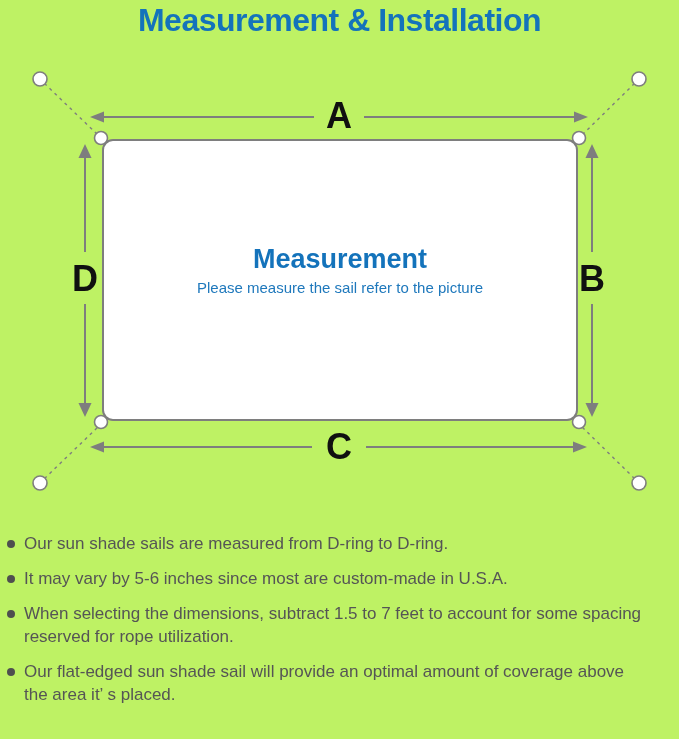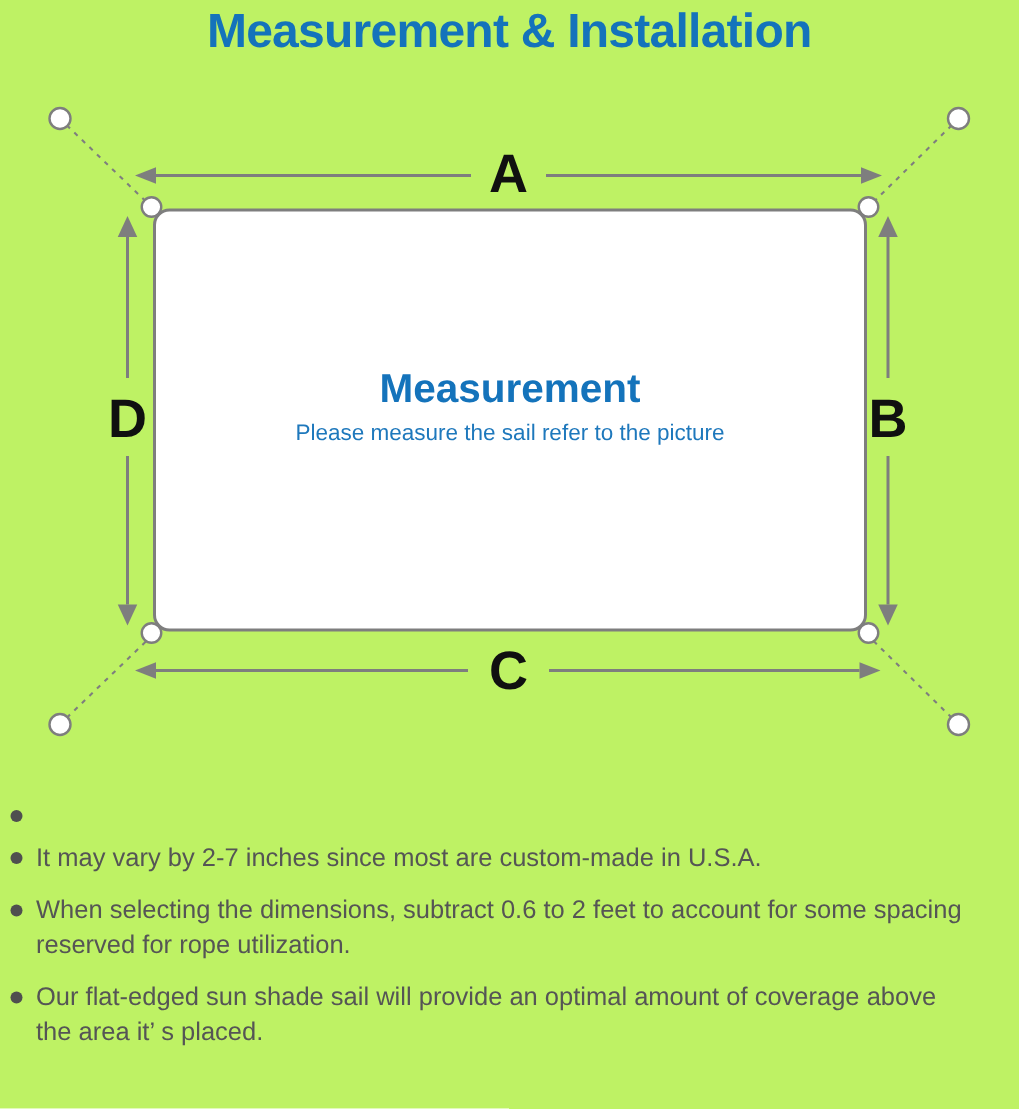--- a/index.html
+++ b/index.html
@@ -154,28 +154,29 @@
     <text class="dim-letter" x="339" y="399" text-anchor="middle">C</text>
     <text class="dim-letter" x="85" y="231" text-anchor="middle">D</text>
 
     <text class="center-heading" x="340" y="208" text-anchor="middle">Measurement</text>
     <text class="center-subtitle" x="340" y="233" text-anchor="middle">Please measure the sail refer to the picture</text>
   </svg>
 
   <ul class="notes">
     <li class="note-item">
       <span class="note-bullet"></span>
+      <span class="note-text">Our sun shade sails are measured from D-ring to D-ring.</span>
     </li>
     <li class="note-item">
       <span class="note-bullet"></span>
-      <span class="note-text">It may vary by 2-7 inches since most are custom-made in U.S.A.</span>
+      <span class="note-text">It may vary by 5-6 inches since most are custom-made in U.S.A.</span>
     </li>
     <li class="note-item">
       <span class="note-bullet"></span>
-      <span class="note-text">When selecting the dimensions, subtract 0.6 to 2 feet to account for some spacing
+      <span class="note-text">When selecting the dimensions, subtract 1.5 to 7 feet to account for some spacing
 reserved for rope utilization.</span>
     </li>
     <li class="note-item">
       <span class="note-bullet"></span>
       <span class="note-text">Our flat-edged sun shade sail will provide an optimal amount of coverage above
 the area it’ s placed.</span>
     </li>
   </ul>
 
 </div>

